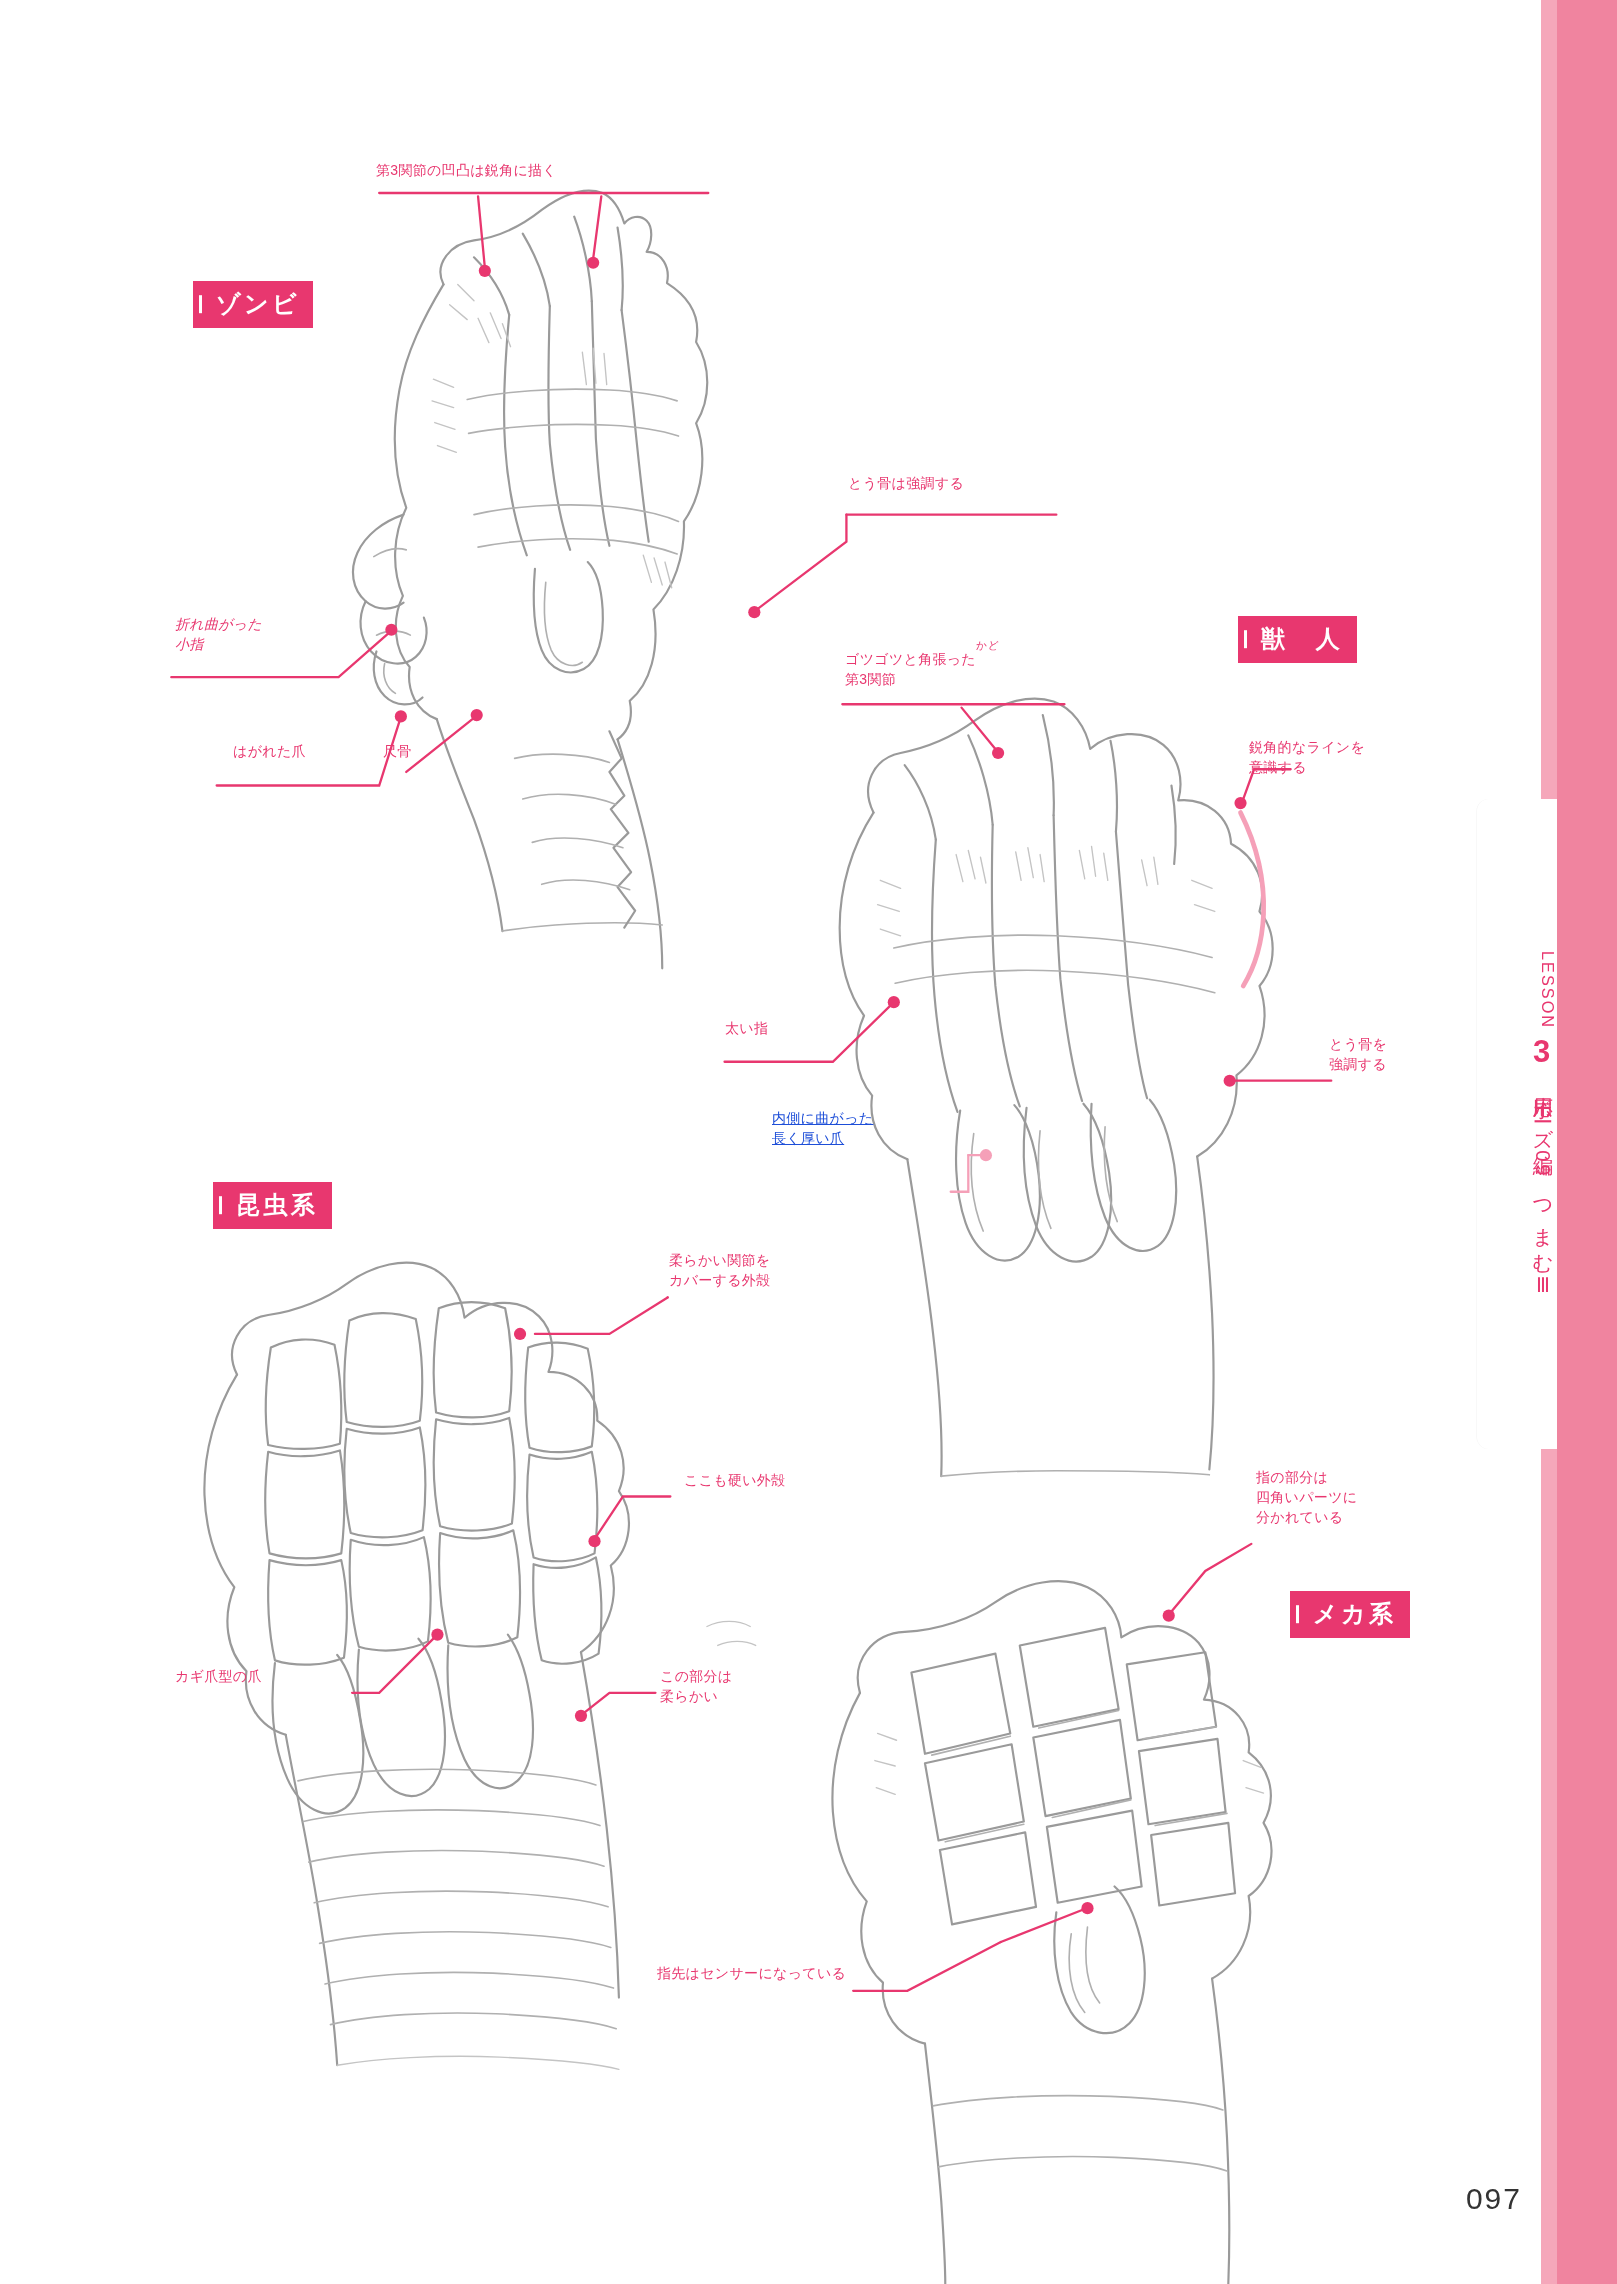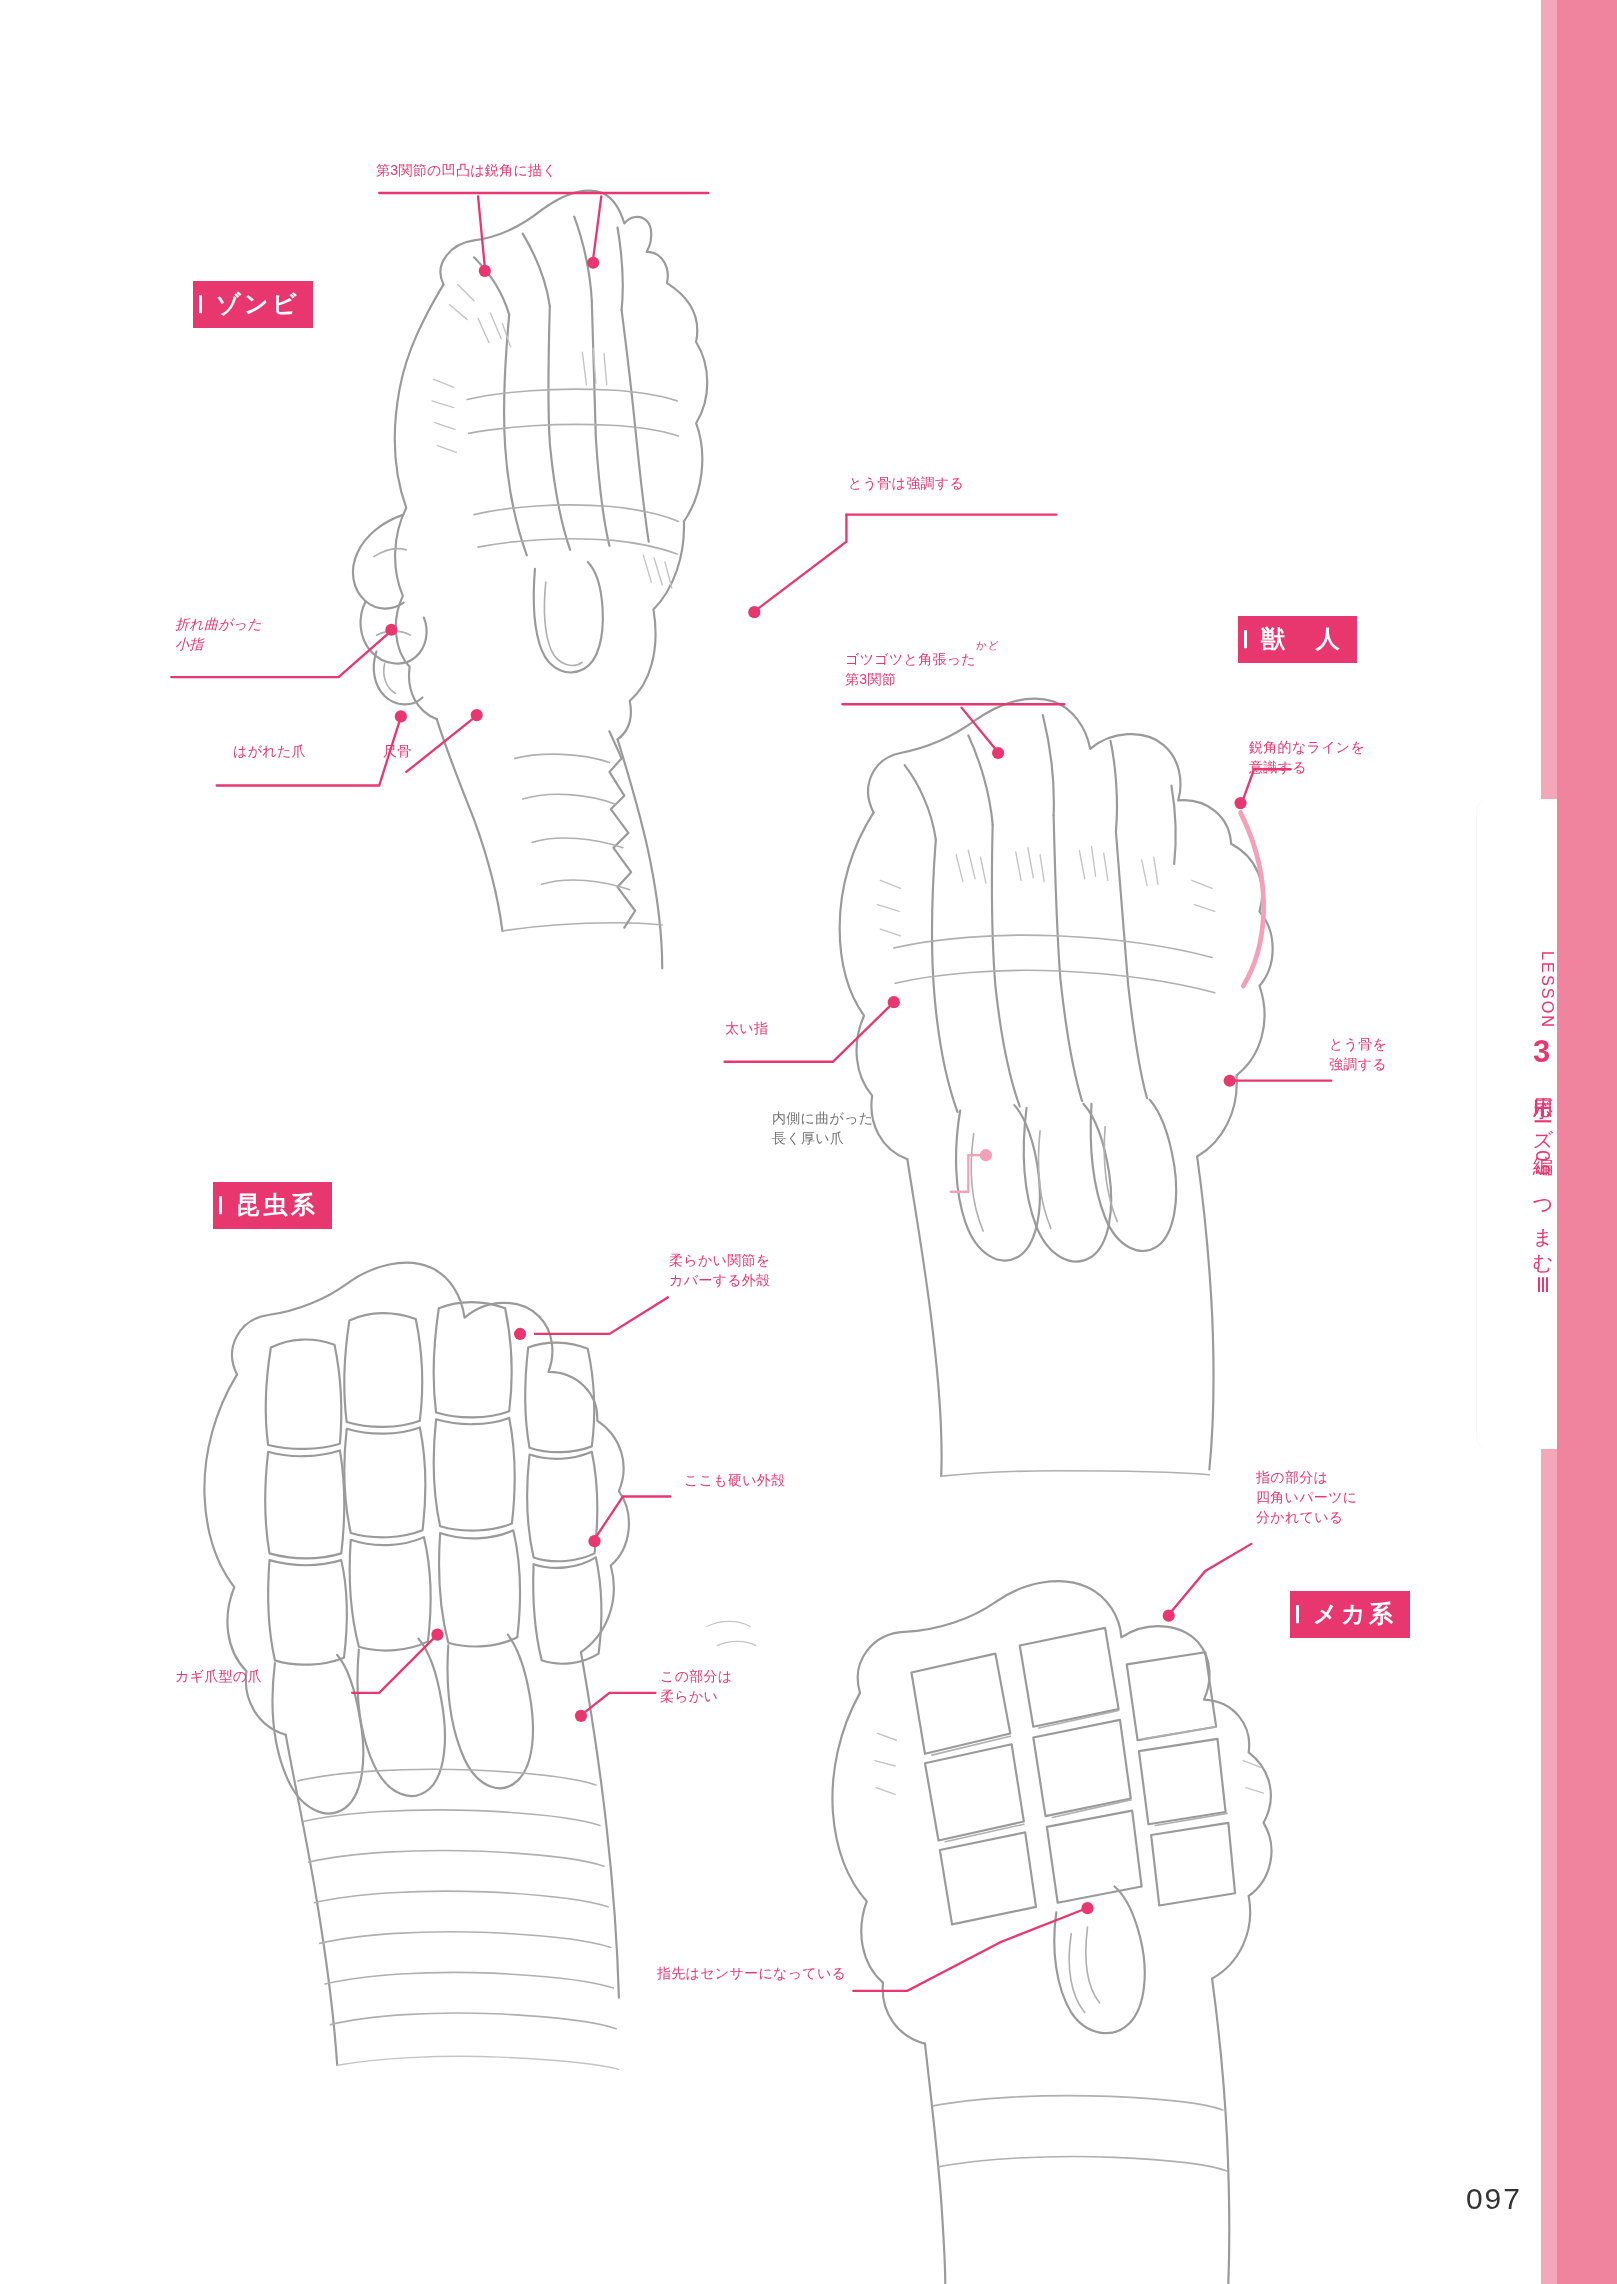--- a/index.html
+++ b/index.html
@@ -106,21 +106,22 @@
   
   .callout {
     position: absolute;
     color: #e8376f;
     font-size: 14px;
     line-height: 1.42;
     white-space: pre-line;
     letter-spacing: 0.3px;
   }
   .callout.light {
-    color: #737373;
+    color: #1d4ed8;
+    text-decoration: underline;
   }
   .ruby {
     position: absolute;
     font-size: 10.8px;
     color: #e8376f;
     letter-spacing: 0.7px;
   }
   
   svg.overlay {
     position: absolute;

